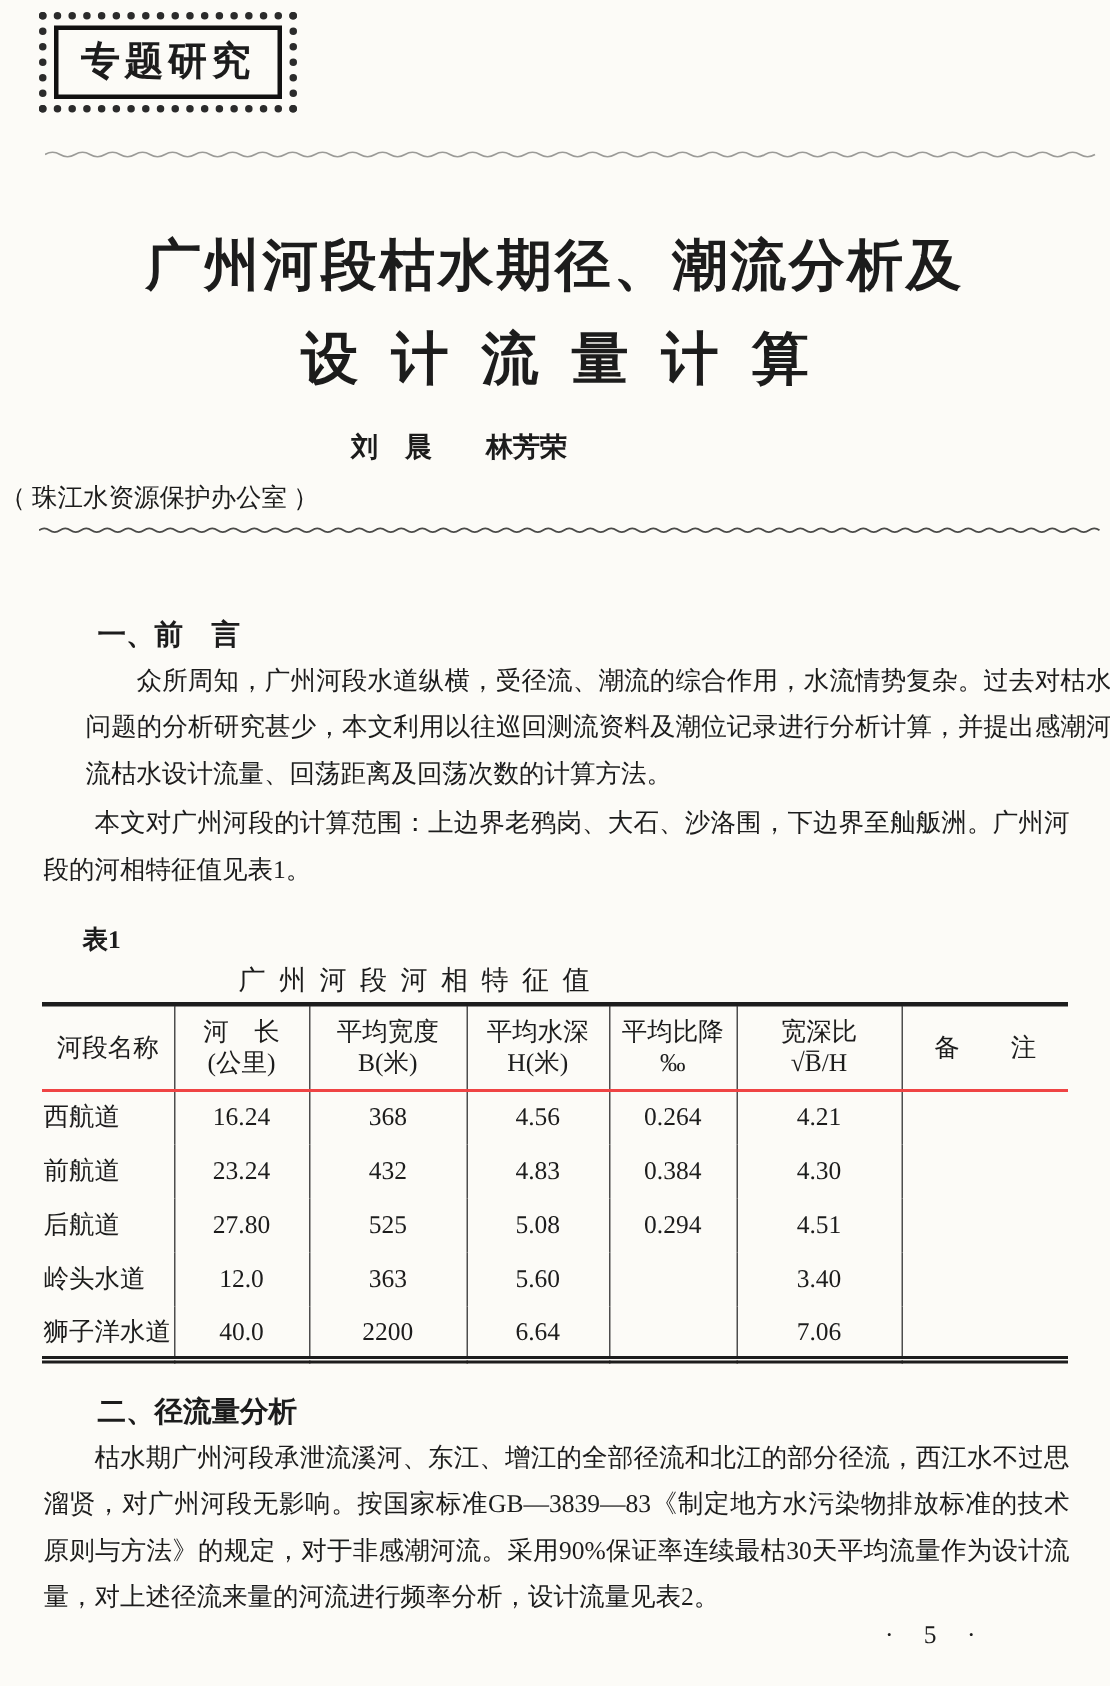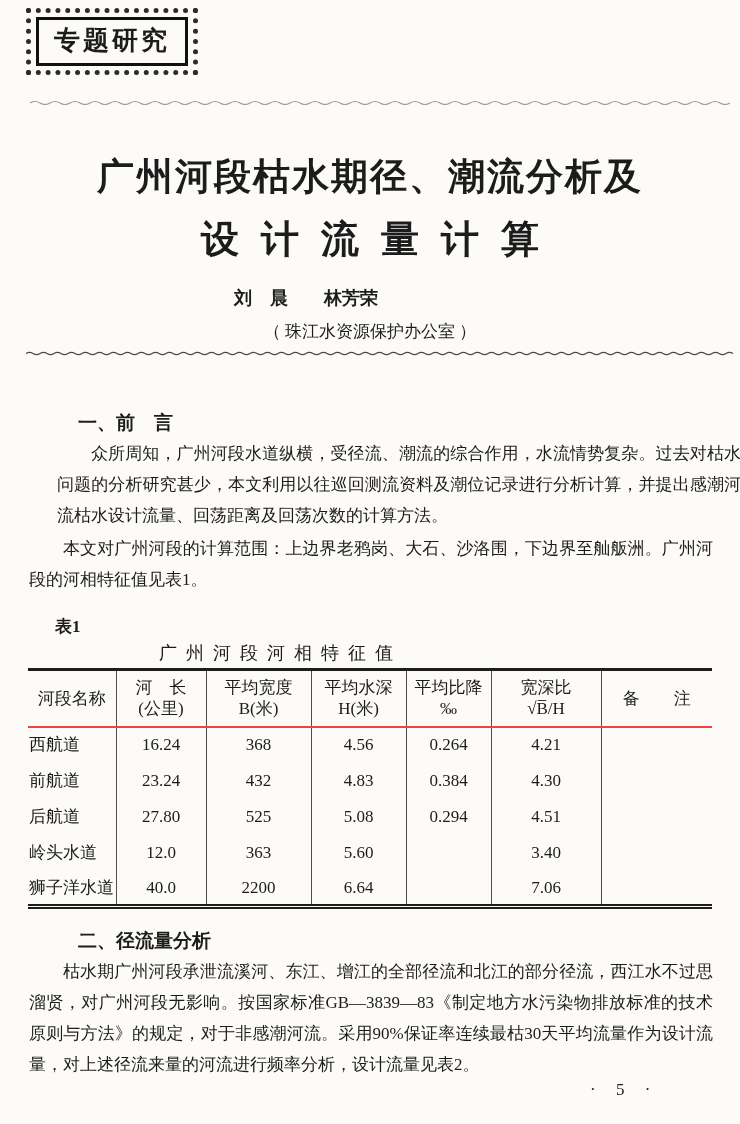--- a/index.html
+++ b/index.html
@@ -46,26 +46,26 @@
     text-align:center;
     font-size:38px; font-weight:900;
     letter-spacing:0.58em; text-indent:0.58em;
   }
   .authors {
     position:absolute; left:0; top:286px; width:612px;
     text-align:center; font-size:18px; font-weight:bold;
   }
   .affiliation {
     position:absolute; left:0; top:320px; width:740px;
-    text-align:center; font-size:17px;
+    text-align:left; font-size:17px;
   }
 
   
   .sec-heading {
-    position:absolute; left:78px;
+    position:absolute; left:65px;
     font-size:19px; font-weight:900;
   }
   .para {
     position:absolute; left:29px; width:684px;
     font-size:17px; line-height:31px;
     text-align:justify; text-justify:inter-ideograph;
     word-break:break-all;
     text-indent:2em;
   }
 

